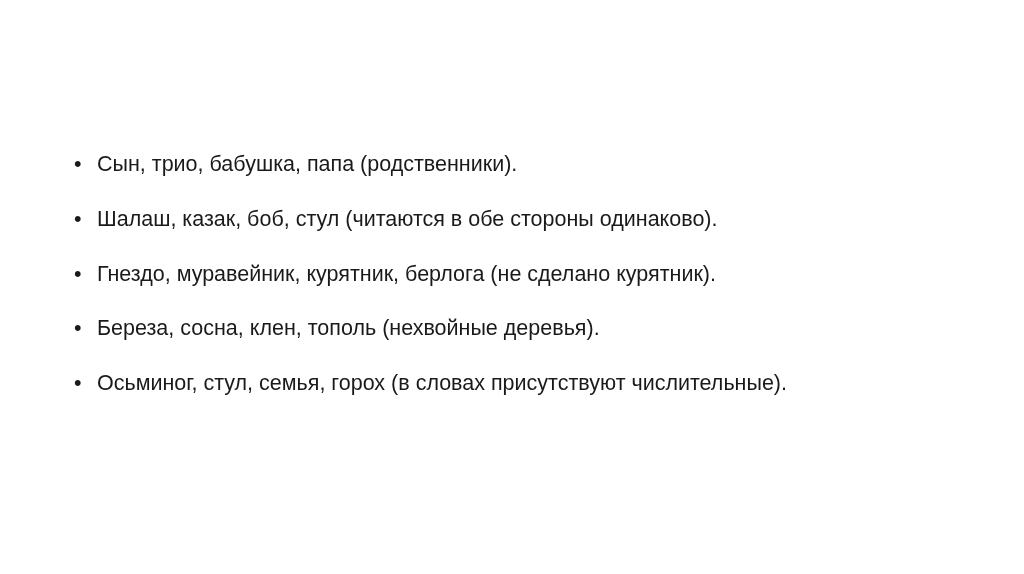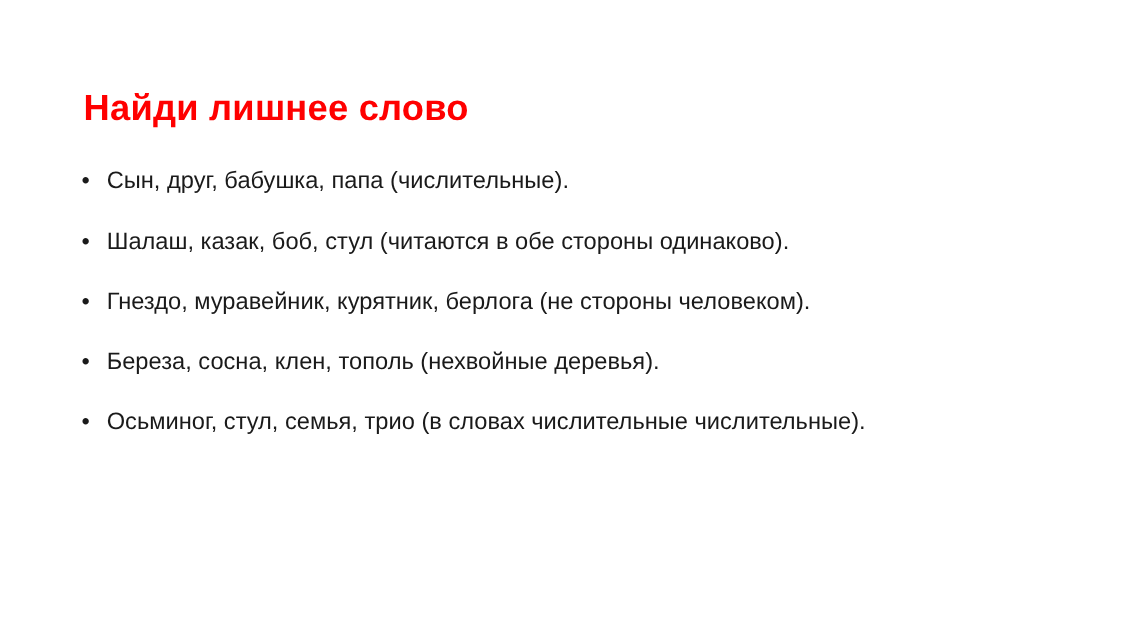--- a/index.html
+++ b/index.html
@@ -60,44 +60,43 @@
   }
   .bullet-text {
     display: block;
   }
 </style>
 </head>
 <body>
 
 <div class="slide">
 
-  <h1 class="slide-title">Найди лишнее слово</h1>
 
   <ul class="bullet-list">
 
     <li class="bullet-item">
       <span class="dot">•</span>
-      <span class="bullet-text">Сын, друг, бабушка, папа (числительные).</span>
+      <span class="bullet-text">Сын, трио, бабушка, папа (родственники).</span>
     </li>
 
     <li class="bullet-item">
       <span class="dot">•</span>
       <span class="bullet-text">Шалаш, казак, боб, стул (читаются в обе стороны одинаково).</span>
     </li>
 
     <li class="bullet-item">
       <span class="dot">•</span>
-      <span class="bullet-text">Гнездо, муравейник, курятник, берлога (не стороны человеком).</span>
+      <span class="bullet-text">Гнездо, муравейник, курятник, берлога (не сделано курятник).</span>
     </li>
 
     <li class="bullet-item">
       <span class="dot">•</span>
       <span class="bullet-text">Береза, сосна, клен, тополь (нехвойные деревья).</span>
     </li>
 
     <li class="bullet-item">
       <span class="dot">•</span>
-      <span class="bullet-text">Осьминог, стул, семья, трио (в словах числительные числительные).</span>
+      <span class="bullet-text">Осьминог, стул, семья, горох (в словах присутствуют числительные).</span>
     </li>
 
   </ul>
 
 </div>
 
 </body></html>

